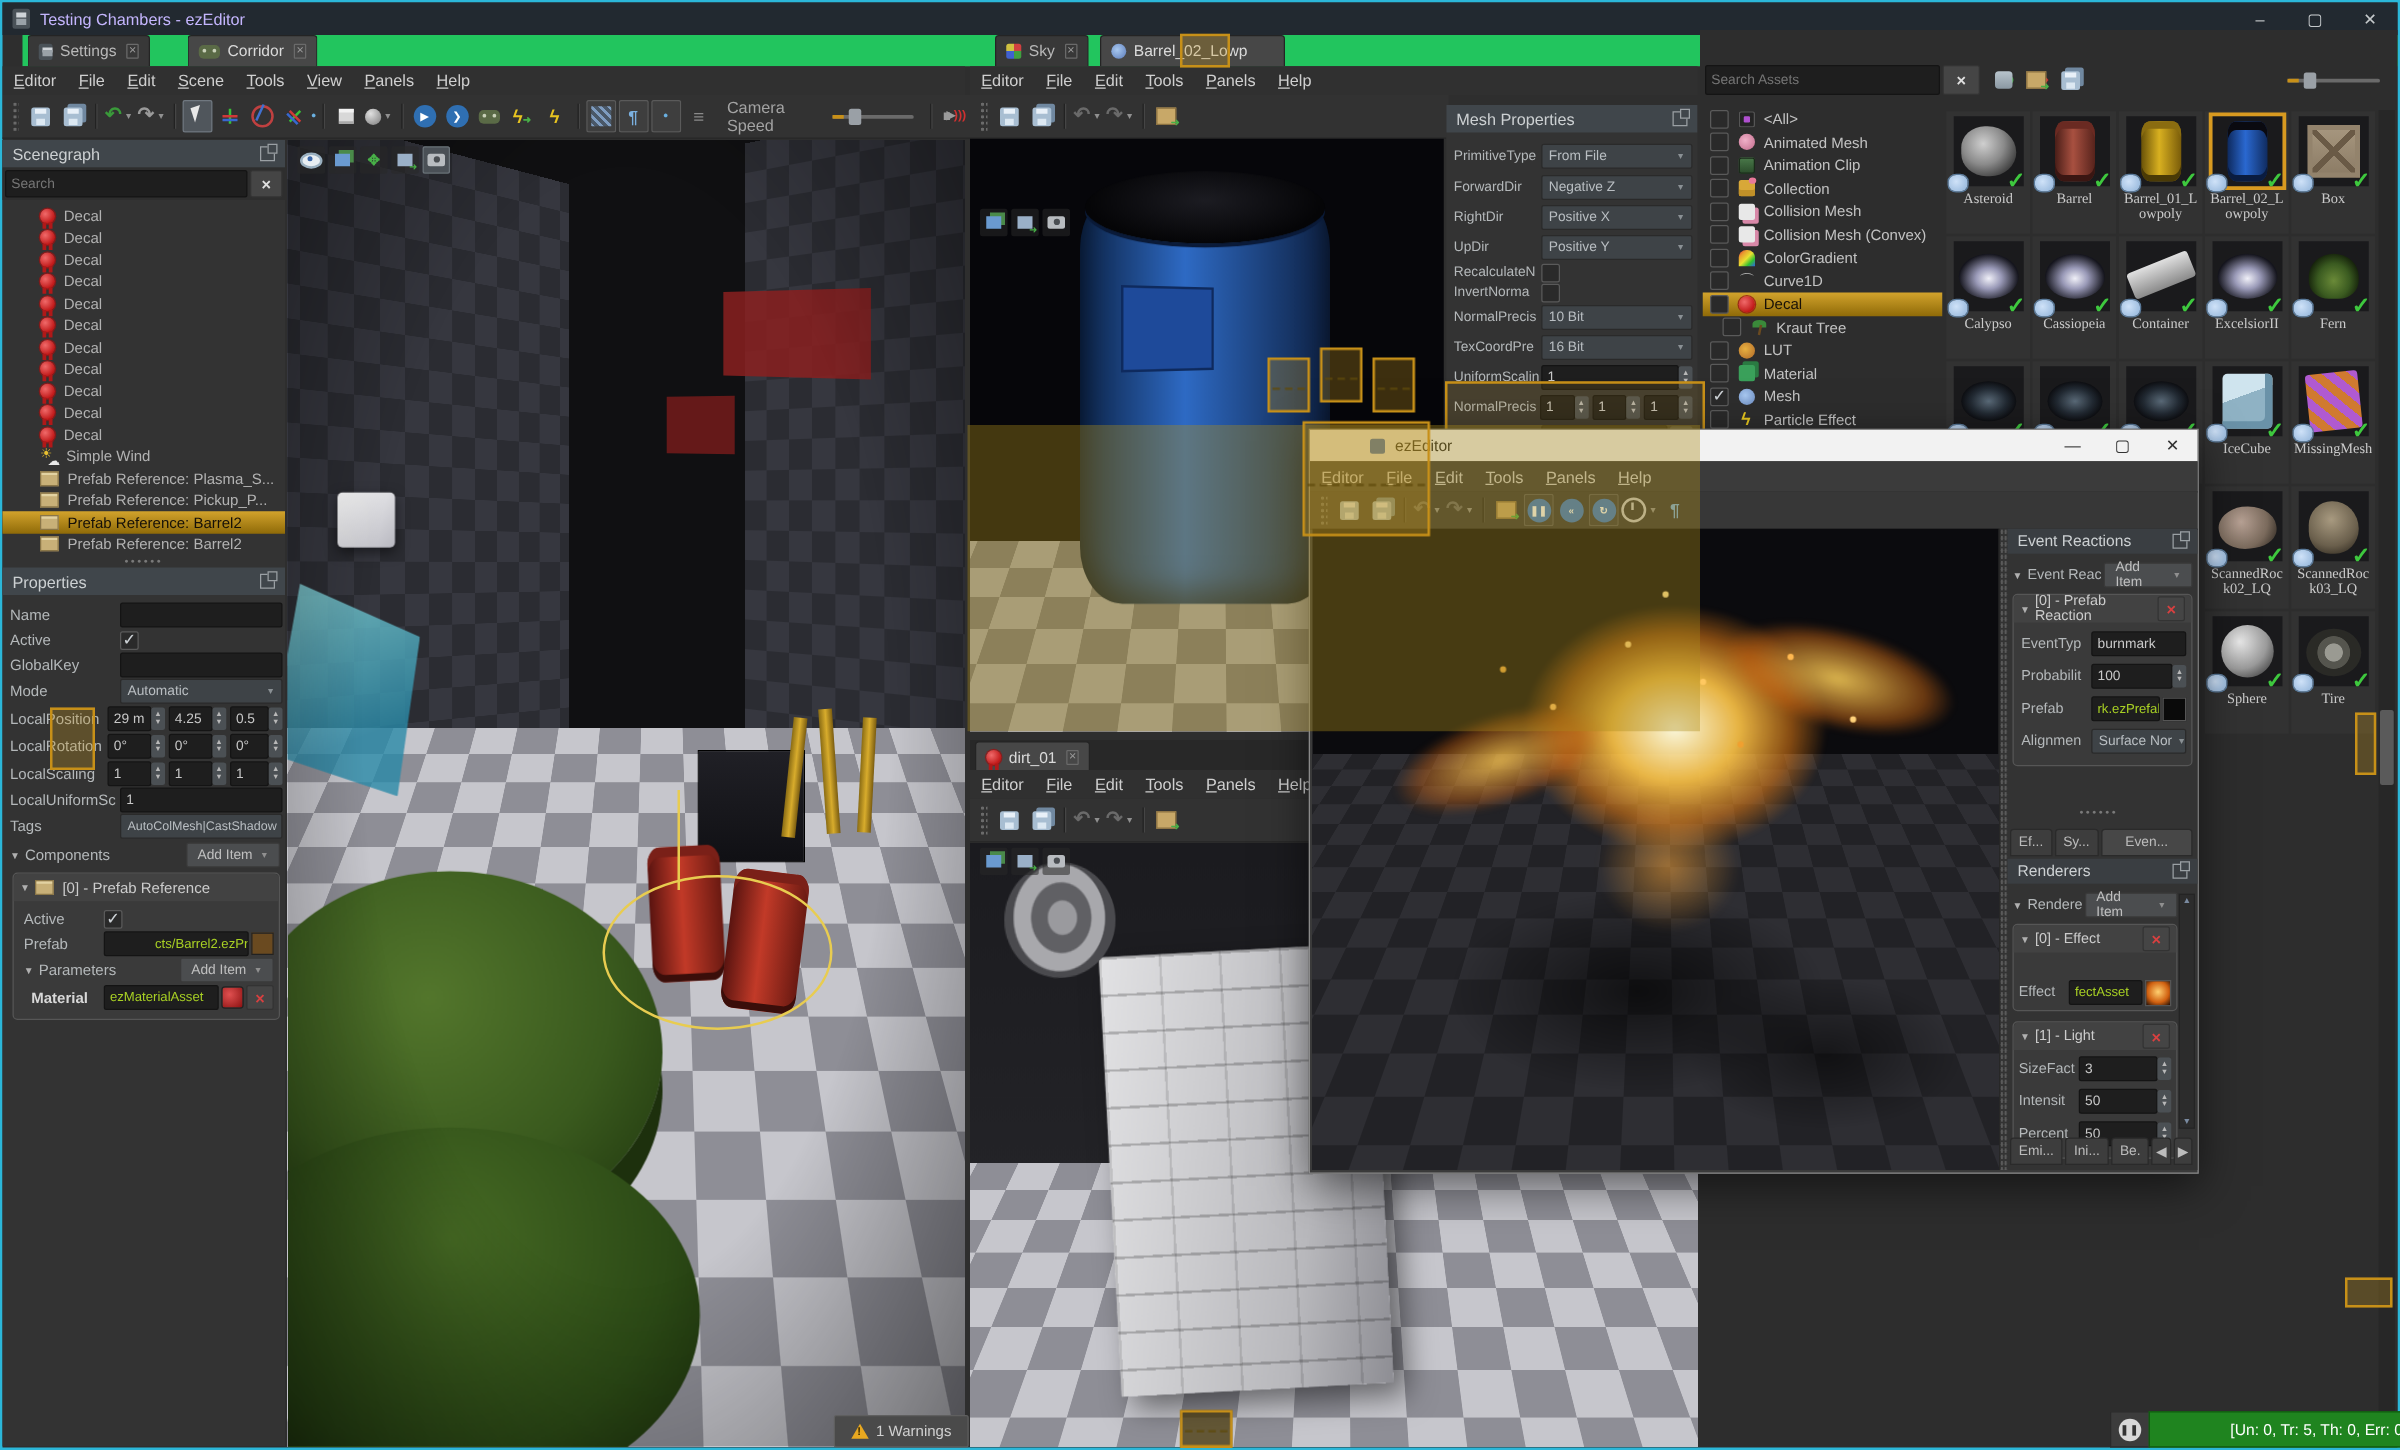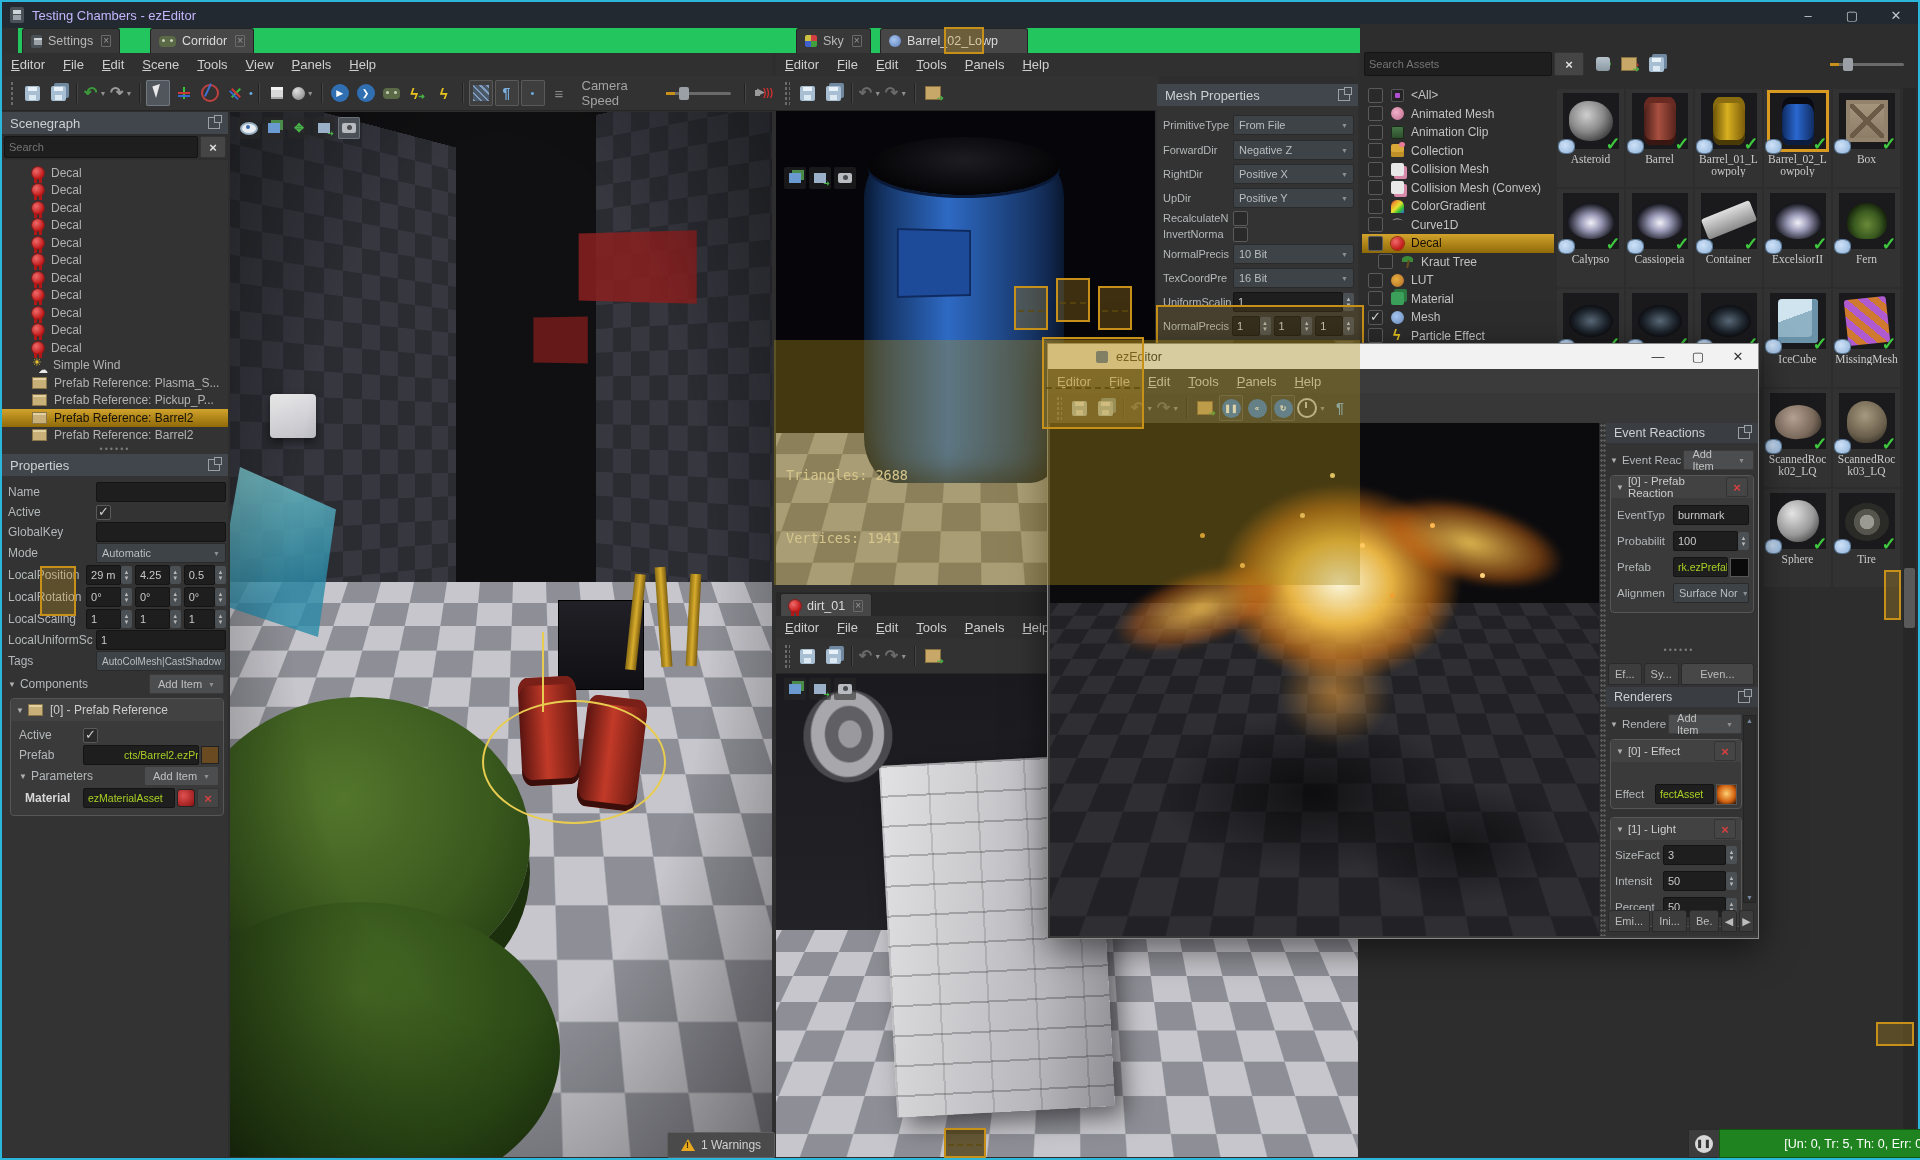--- a/index.html
+++ b/index.html
@@ -631,28 +631,20 @@
       <span class="mbtn">
           <span class="layrico"></span>
         </span>
       <span class="mbtn">
           <span class="wexpico"></span>
         </span>
       <span class="mbtn">
           <span class="camico"></span>
         </span>
     </div>
-    <div class="statsbox" style="left:10px;top:312px;">
-      <div>Triangles: 2688</div>
-      <div>Vertices: 1941</div>
-      
-      
-      
-      
-    </div>
   </div>
 
   <div class="ab" style="left:1157px;top:84px;width:201px;height:261px;background:#333;overflow:hidden;">
     <div class="hdr">
       <span>Mesh Properties</span>
       <span class="dockic"></span>
     </div>
     <div style="padding:6px 4px 0 6px;">
       <div class="row" style="height:26px;">
           <span class="flbl" style="width:70px;font-size:11px;">PrimitiveType</span>

